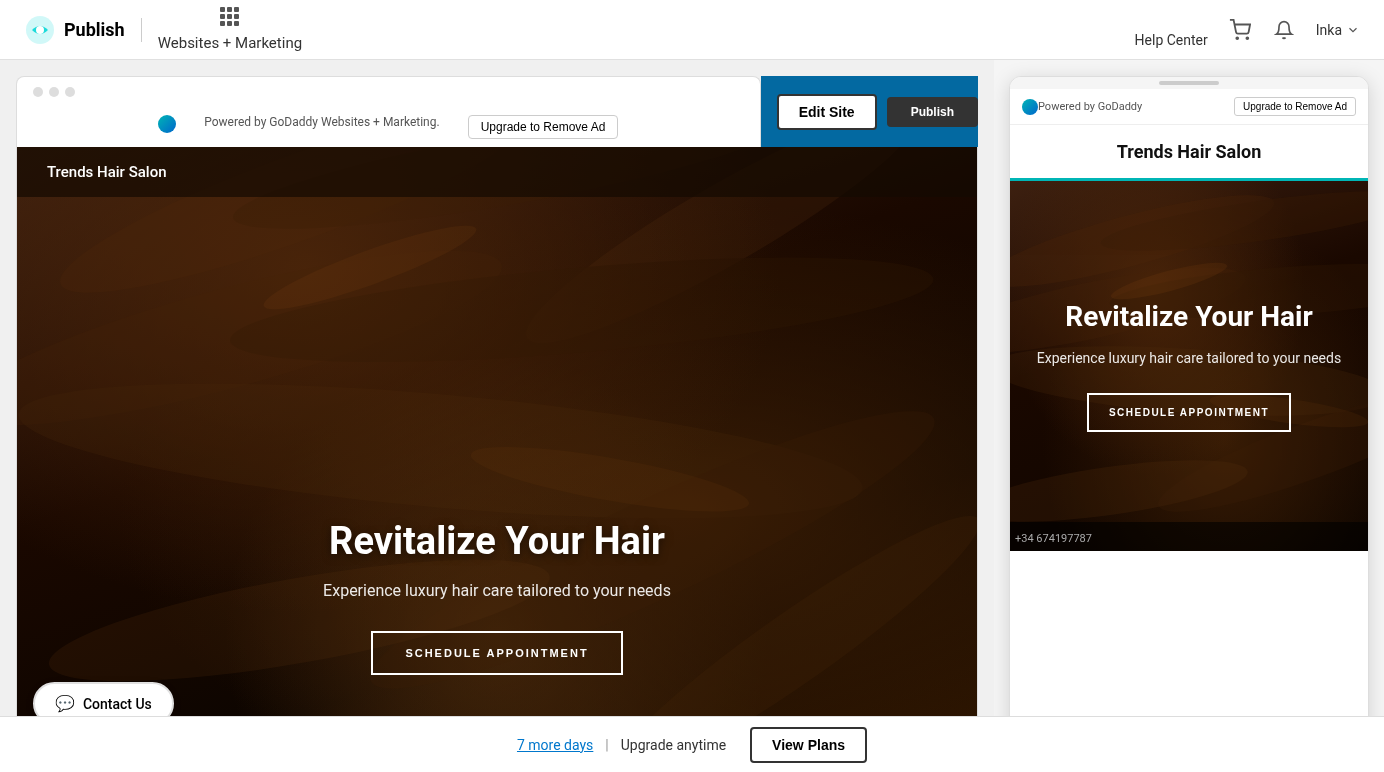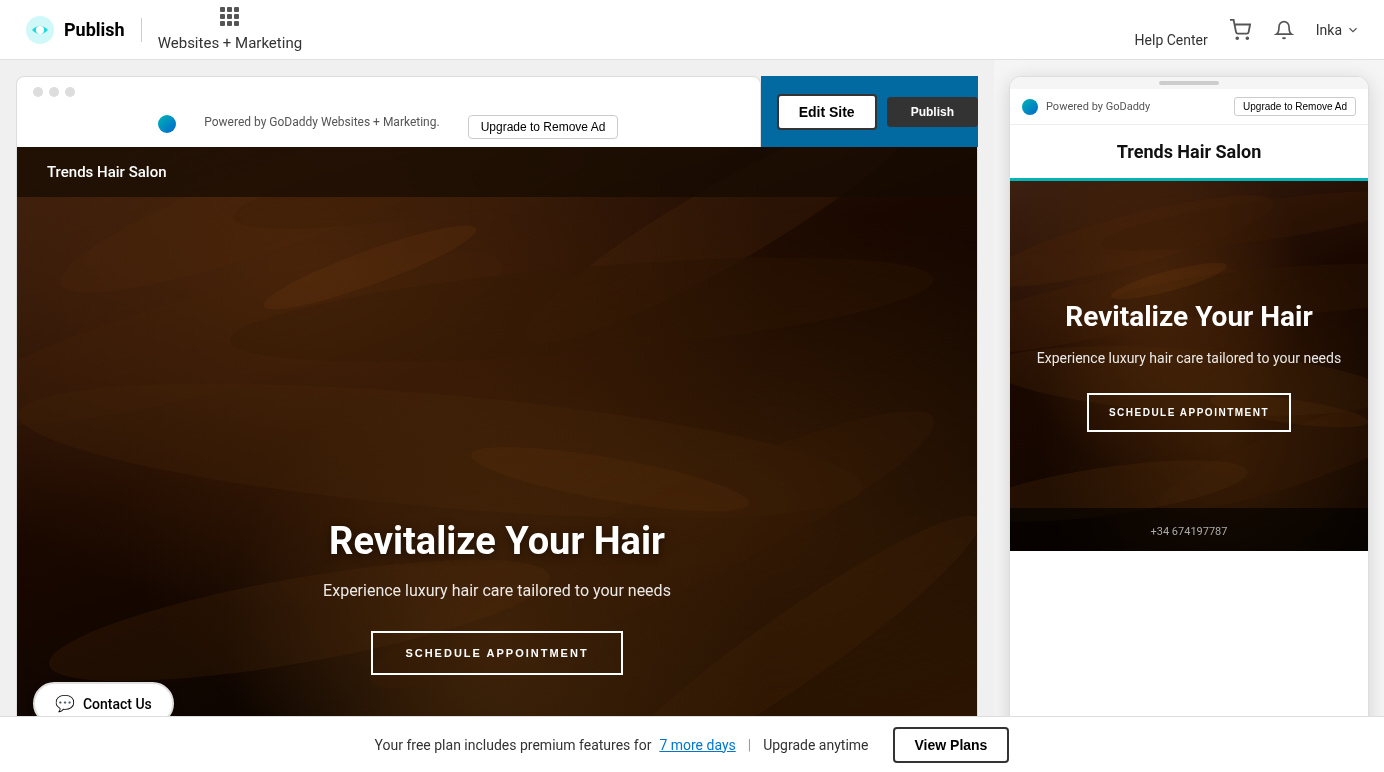--- a/index.html
+++ b/index.html
@@ -352,21 +352,21 @@
       background: #ccc;
       border-radius: 2px;
     }
 
     .mobile-ad-bar {
       background: #fff;
       border-bottom: 1px solid #eee;
       padding: 8px 12px;
       display: flex;
       align-items: center;
-      gap: 8px;
+      gap: 0;
       font-size: 11px;
       color: #555;
     }
     .mobile-ad-logo {
       width: 16px;
       height: 16px;
       border-radius: 50%;
       background: linear-gradient(135deg, #00b5b5, #0066cc);
     }
     .mobile-upgrade-btn {
@@ -439,22 +439,22 @@
       cursor: pointer;
       text-transform: uppercase;
     }
 
     .mobile-phone-bar {
       background: rgba(0,0,0,0.6);
       position: absolute;
       bottom: 0;
       left: 0;
       right: 0;
-      padding: 12px;
-      text-align: center;
+      padding: 5px;
+      text-align: left;
     }
     .mobile-phone-text {
       color: #aaa;
       font-size: 11px;
     }
 
     
     .bottom-banner {
       position: fixed;
       bottom: 0;
@@ -654,18 +654,17 @@
 
         <div class="mobile-phone-bar">
           <span class="mobile-phone-text">+34 674197787</span>
         </div>
       </div>
     </div>
   </div>
 </div>
 
 <div class="bottom-banner">
-  <span>Your free plan includes premium features for</span>
   <span class="banner-highlight">7 more days</span>
   <span class="banner-divider">|</span>
   <span>Upgrade anytime</span>
   <button class="view-plans-btn">View Plans</button>
 </div>
 
 </body></html>

